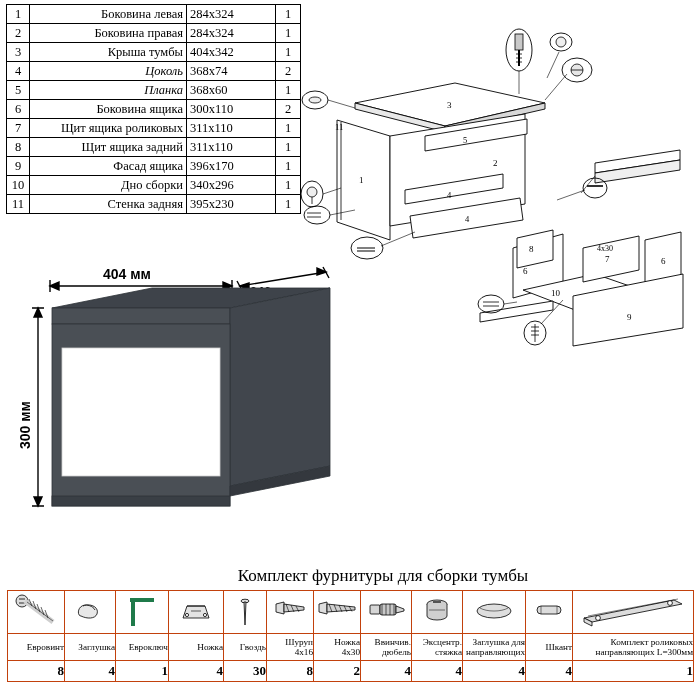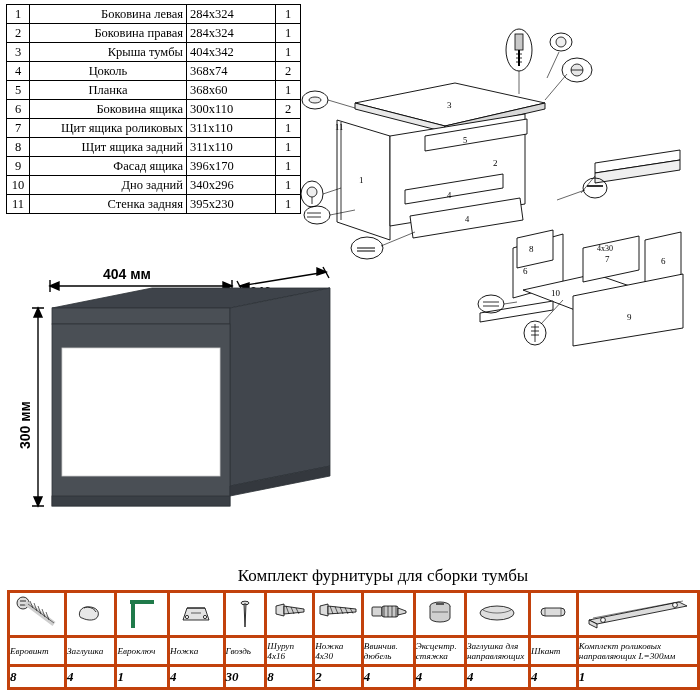--- a/index.html
+++ b/index.html
@@ -21,21 +21,21 @@
   }
   .parts-table td{
     border:1px solid #000;
     padding:1px 3px;
     height:16px;
     line-height:15px;
     white-space:nowrap;
   }
   .pt-num{width:16px;text-align:center;}
   .pt-name{width:150px;text-align:right;padding-left:5px;}
-  .pt-name.center{text-align:center;}
+  .pt-name.center{text-align:right;font-style:italic;}
   .pt-size{width:82px;text-align:left;}
   .pt-qty{width:18px;text-align:center;}
 
   
   .exploded{position:absolute;left:295px;top:8px;width:400px;height:340px;}
   .exploded svg{display:block;}
 
   
   .cabinet{position:absolute;left:8px;top:264px;width:375px;height:285px;}
   .cabinet svg{display:block;}
@@ -49,25 +49,24 @@
     margin-left:33px;
   }
   .kit-table{
     position:absolute;left:7px;top:590px;
     border-collapse:collapse;
     font-size:9px;
     font-family:"Liberation Serif", serif;
     table-layout:fixed;
   }
   .kit-table td{
-    border:3px solid #c2410c;
-    text-align:left;
+    border:1px solid #c2410c;
+    text-align:right;
     vertical-align:middle;
     padding:0;
-    font-style:italic;
   }
   .kit-icon{height:42px;}
   .kit-label{height:26px;line-height:10px;font-size:9.2px;padding:1px 1px;}
   .kit-qty{height:20px;font-size:13px;font-weight:bold;}
   .kit-icon svg{display:block;margin:0 auto;}
 </style>
 </head>
 <body>
 
 <div class="root">
@@ -123,21 +122,21 @@
         <td class="pt-qty">1</td>
       </tr>
       <tr>
         <td class="pt-num">9</td>
         <td class="pt-name">Фасад ящика</td>
         <td class="pt-size">396х170</td>
         <td class="pt-qty">1</td>
       </tr>
       <tr>
         <td class="pt-num">10</td>
-        <td class="pt-name">Дно задний</td>
+        <td class="pt-name">Дно сборки</td>
         <td class="pt-size">340х296</td>
         <td class="pt-qty">1</td>
       </tr>
       <tr>
         <td class="pt-num">11</td>
         <td class="pt-name">Стенка задняя</td>
         <td class="pt-size">395х230</td>
         <td class="pt-qty">1</td>
       </tr>
     </tbody>

